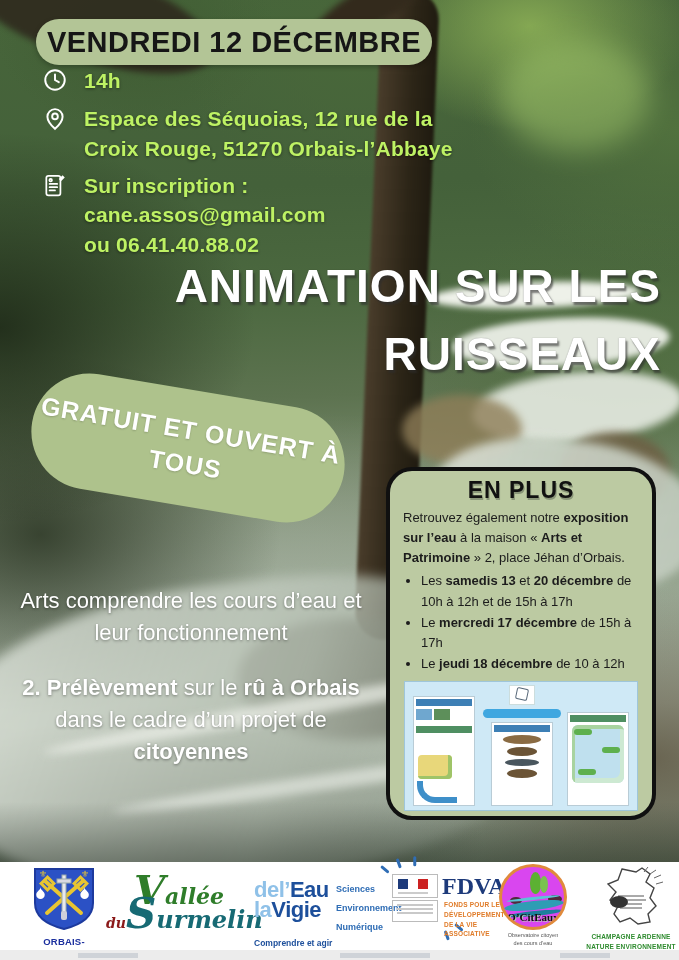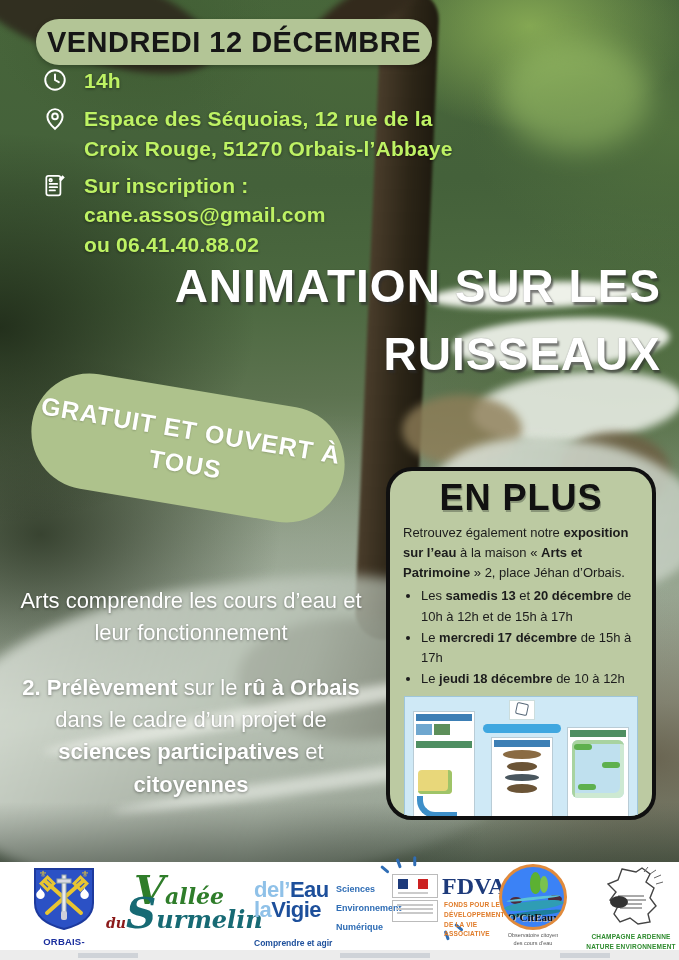--- a/index.html
+++ b/index.html
@@ -57,21 +57,21 @@
   .sections { position:absolute; left:6px; top:585px; width:370px; text-align:center; color:#fff;
     text-shadow:0 1px 3px rgba(0,0,0,.4); }
   .sec-line { font-size:22px; font-weight:400; line-height:1.47; }
   .sec-line b { font-weight:700; }
   .sec-gap { height:22px; }
 
   
   .en-plus { position:absolute; left:386px; top:467px; width:270px; height:353px;
     background:#bccaa2; border:4px solid #101010; border-radius:26px; padding:6px 13px 10px;
     color:#1c1c1c; overflow:hidden; }
-  .ep-title { text-align:center; font-size:36px; font-weight:700; letter-spacing:1px;
+  .ep-title { text-align:center; font-size:23px; font-weight:700; letter-spacing:1px;
     color:#111; text-shadow:1px 2px 0 rgba(95,105,85,.55); margin-bottom:4px; }
   .ep-intro { font-size:13px; line-height:1.55; }
   .ep-intro b, .ep-bullets b { font-weight:700; }
   .ep-bullets { margin:3px 0 0 18px; font-size:13px; line-height:1.55; }
   .ep-bullets li { margin-bottom:1px; }
 
   
   .expo { position:relative; width:234px; height:130px; margin:7px auto 0;
     background:#cfe9f6; border:1px solid #9fc6da; }
   .expo .logo-sk { position:absolute; left:104px; top:3px; width:26px; height:20px; background:#fff;
@@ -129,21 +129,21 @@
   .fd-name { font-family:"Liberation Serif", serif; font-size:24px; font-weight:700; color:#1d3a7a;
     margin-left:4px; line-height:1; }
   .ministry { width:46px; height:22px; border:1px solid #bbb; margin-top:2px; padding:3px 4px; }
   .ministry i { display:block; height:2px; background:#c9c9c9; margin-bottom:2px; }
   .fd-desc { position:absolute; left:52px; top:26px; font-size:6.5px; font-weight:700; color:#e07b28;
     line-height:1.5; letter-spacing:.2px; }
   .dash { position:absolute; width:10px; height:2.5px; background:#2f6db5; border-radius:2px; }
   
   .ocitaux { left:492px; top:2px; width:82px; text-align:center; }
   .oc-circle { width:68px; height:66px; margin:0 auto; border:3px solid #e08a3c; border-radius:50%;
-    background:#3b82f6; position:relative; overflow:hidden; }
+    background:#d946ef; position:relative; overflow:hidden; }
   .oc-tree { position:absolute; left:28px; top:5px; width:11px; height:22px; background:#5cb132;
     border-radius:50% 50% 45% 45%; }
   .oc-tree2 { position:absolute; left:38px; top:9px; width:8px; height:17px; background:#7ac24f;
     border-radius:50%; }
   .oc-rock { position:absolute; left:8px; top:30px; width:12px; height:7px; background:#4e2b3a; border-radius:50%; }
   .oc-rock2 { position:absolute; left:46px; top:28px; width:14px; height:8px; background:#4e2b3a; border-radius:50%; }
   .oc-river { position:absolute; left:2px; top:34px; width:60px; height:9px; background:#2f9db4;
     border-radius:50%; transform:rotate(-6deg); box-shadow:0 8px 0 -2px #1d7f9b, 0 -7px 0 -3px #5cc3d6; }
   .oc-name { position:absolute; left:0; right:0; bottom:4px; font-family:"Liberation Serif", serif;
     font-size:11px; font-weight:700; color:#111; text-shadow:1px 1px 0 #bbb; }
@@ -229,21 +229,20 @@
     <div>GRATUIT ET OUVERT À</div>
     <div>TOUS</div>
   </div>
 
   <div class="sections">
     <div class="sec-line">Arts comprendre les cours d’eau et</div>
     <div class="sec-line">leur fonctionnement</div>
     <div class="sec-gap"></div>
     <div class="sec-line"><b>2. Prélèvement</b><span> sur le </span><b>rû à Orbais</b></div>
     <div class="sec-line">dans le cadre d’un projet de</div>
-    <div class="sec-line"><b>sciences participatives</b><span> et</span></div>
     <div class="sec-line"><b>citoyennes</b></div>
   </div>
 
   <aside class="en-plus">
     <div class="ep-title">EN PLUS</div>
     <p class="ep-intro"><span>Retrouvez également notre </span><b>exposition sur l’eau</b><span> à la maison « </span><b>Arts et Patrimoine</b><span> » 2, place Jéhan d’Orbais.</span></p>
     <ul class="ep-bullets">
       <li><span>Les </span><b>samedis 13</b><span> et </span><b>20 décembre</b><span> de 10h à 12h et de 15h à 17h</span></li>
       <li><span>Le </span><b>mercredi 17 décembre</b><span> de 15h à 17h</span></li>
       <li><span>Le </span><b>jeudi 18 décembre</b><span> de 10 à 12h</span></li>

